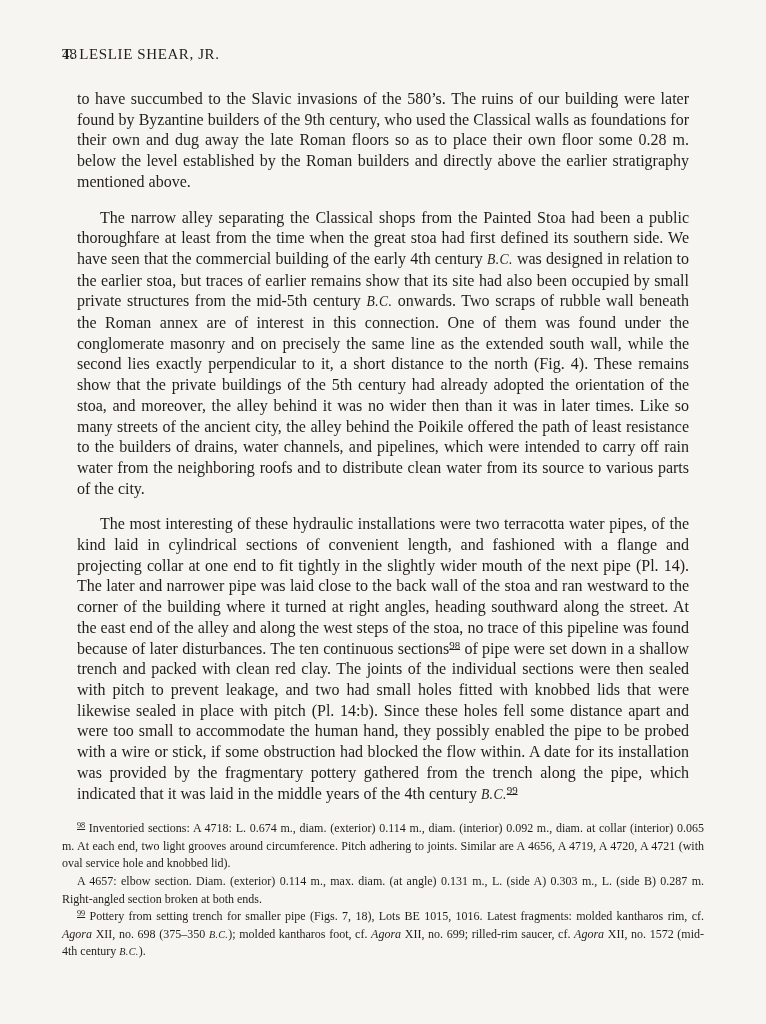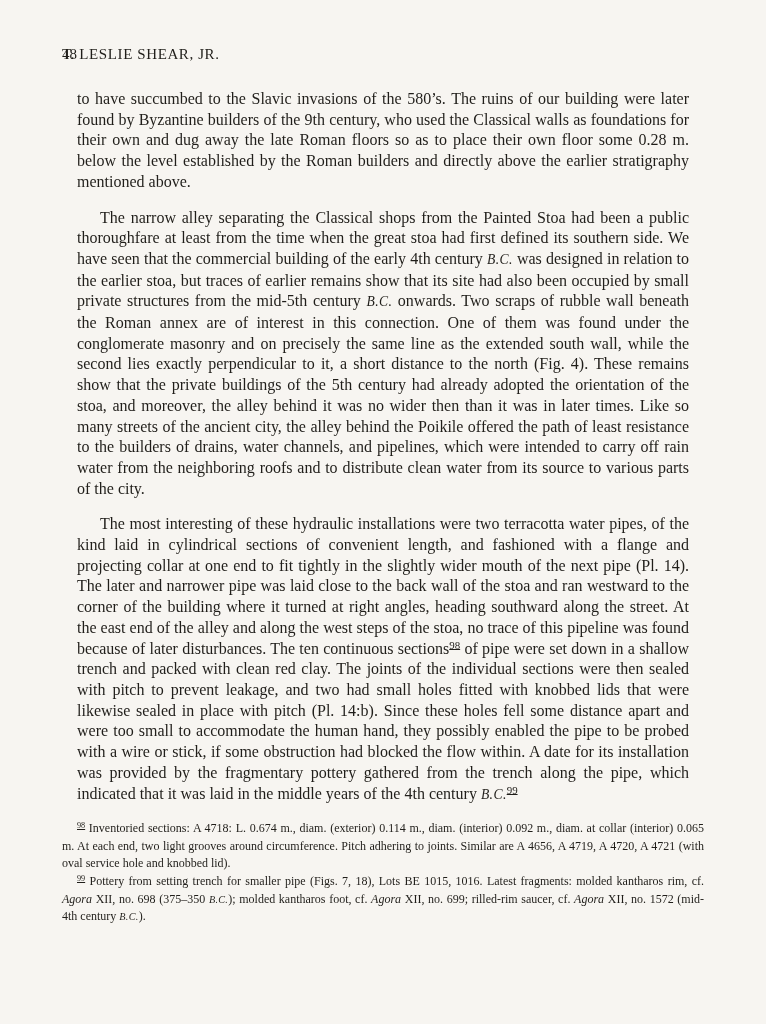--- a/index.html
+++ b/index.html
@@ -87,16 +87,17 @@
   </header>
 
   <main class="body-text">
     <p class="para no-indent"><span>to have succumbed to the Slavic invasions of the 580’s. The ruins of our building were later found by Byzantine builders of the 9th century, who used the Classical walls as foundations for their own and dug away the late Roman floors so as to place their own floor some 0.28 m. below the level established by the Roman builders and directly above the earlier stratigraphy mentioned above.</span></p>
     <p class="para"><span>The narrow alley separating the Classical shops from the Painted Stoa had been a public thoroughfare at least from the time when the great stoa had first defined its southern side. We have seen that the commercial building of the early 4th century </span><span class="seg-sc">B.C.</span><span> was designed in relation to the earlier stoa, but traces of earlier remains show that its site had also been occupied by small private structures from the mid-5th century </span><span class="seg-sc">B.C.</span><span> onwards. Two scraps of rubble wall beneath the Roman annex are of interest in this connection. One of them was found under the conglomerate masonry and on precisely the same line as the extended south wall, while the second lies exactly perpendicular to it, a short distance to the north (Fig. 4). These remains show that the private buildings of the 5th century had already adopted the orientation of the stoa, and moreover, the alley behind it was no wider then than it was in later times. Like so many streets of the ancient city, the alley behind the Poikile offered the path of least resistance to the builders of drains, water channels, and pipelines, which were intended to carry off rain water from the neighboring roofs and to distribute clean water from its source to various parts of the city.</span></p>
     <p class="para"><span>The most interesting of these hydraulic installations were two terracotta water pipes, of the kind laid in cylindrical sections of convenient length, and fashioned with a flange and projecting collar at one end to fit tightly in the slightly wider mouth of the next pipe (Pl. 14). The later and narrower pipe was laid close to the back wall of the stoa and ran westward to the corner of the building where it turned at right angles, heading southward along the street. At the east end of the alley and along the west steps of the stoa, no trace of this pipeline was found because of later disturbances. The ten continuous sections</span><span class="seg-sup">98</span><span> of pipe were set down in a shallow trench and packed with clean red clay. The joints of the individual sections were then sealed with pitch to prevent leakage, and two had small holes fitted with knobbed lids that were likewise sealed in place with pitch (Pl. 14:b). Since these holes fell some distance apart and were too small to accommodate the human hand, they possibly enabled the pipe to be probed with a wire or stick, if some obstruction had blocked the flow within. A date for its installation was provided by the fragmentary pottery gathered from the trench along the pipe, which indicated that it was laid in the middle years of the 4th century </span><span class="seg-sc">B.C.</span><span class="seg-sup">99</span></p>
   </main>
 
   <footer class="footnotes">
     <p class="fn"><span class="seg-sup">98</span><span> Inventoried sections: A 4718: L. 0.674 m., diam. (exterior) 0.114 m., diam. (interior) 0.092 m., diam. at collar (interior) 0.065 m. At each end, two light grooves around circumference. Pitch adhering to joints. Similar are A 4656, A 4719, A 4720, A 4721 (with oval service hole and knobbed lid).</span></p>
+    <p class="fn"><span>A 4657: elbow section. Diam. (exterior) 0.114 m., max. diam. (at angle) 0.131 m., L. (side A) 0.303 m., L. (side B) 0.287 m. Right-angled section broken at both ends.</span></p>
     <p class="fn"><span class="seg-sup">99</span><span> Pottery from setting trench for smaller pipe (Figs. 7, 18), Lots BE 1015, 1016. Latest fragments: molded kantharos rim, cf. </span><span class="seg-i">Agora</span><span> XII, no. 698 (375–350 </span><span class="seg-sc">B.C.</span><span>); molded kantharos foot, cf. </span><span class="seg-i">Agora</span><span> XII, no. 699; rilled-rim saucer, cf. </span><span class="seg-i">Agora</span><span> XII, no. 1572 (mid-4th century </span><span class="seg-sc">B.C.</span><span>).</span></p>
   </footer>
 
 </div>
 
 </body></html>

